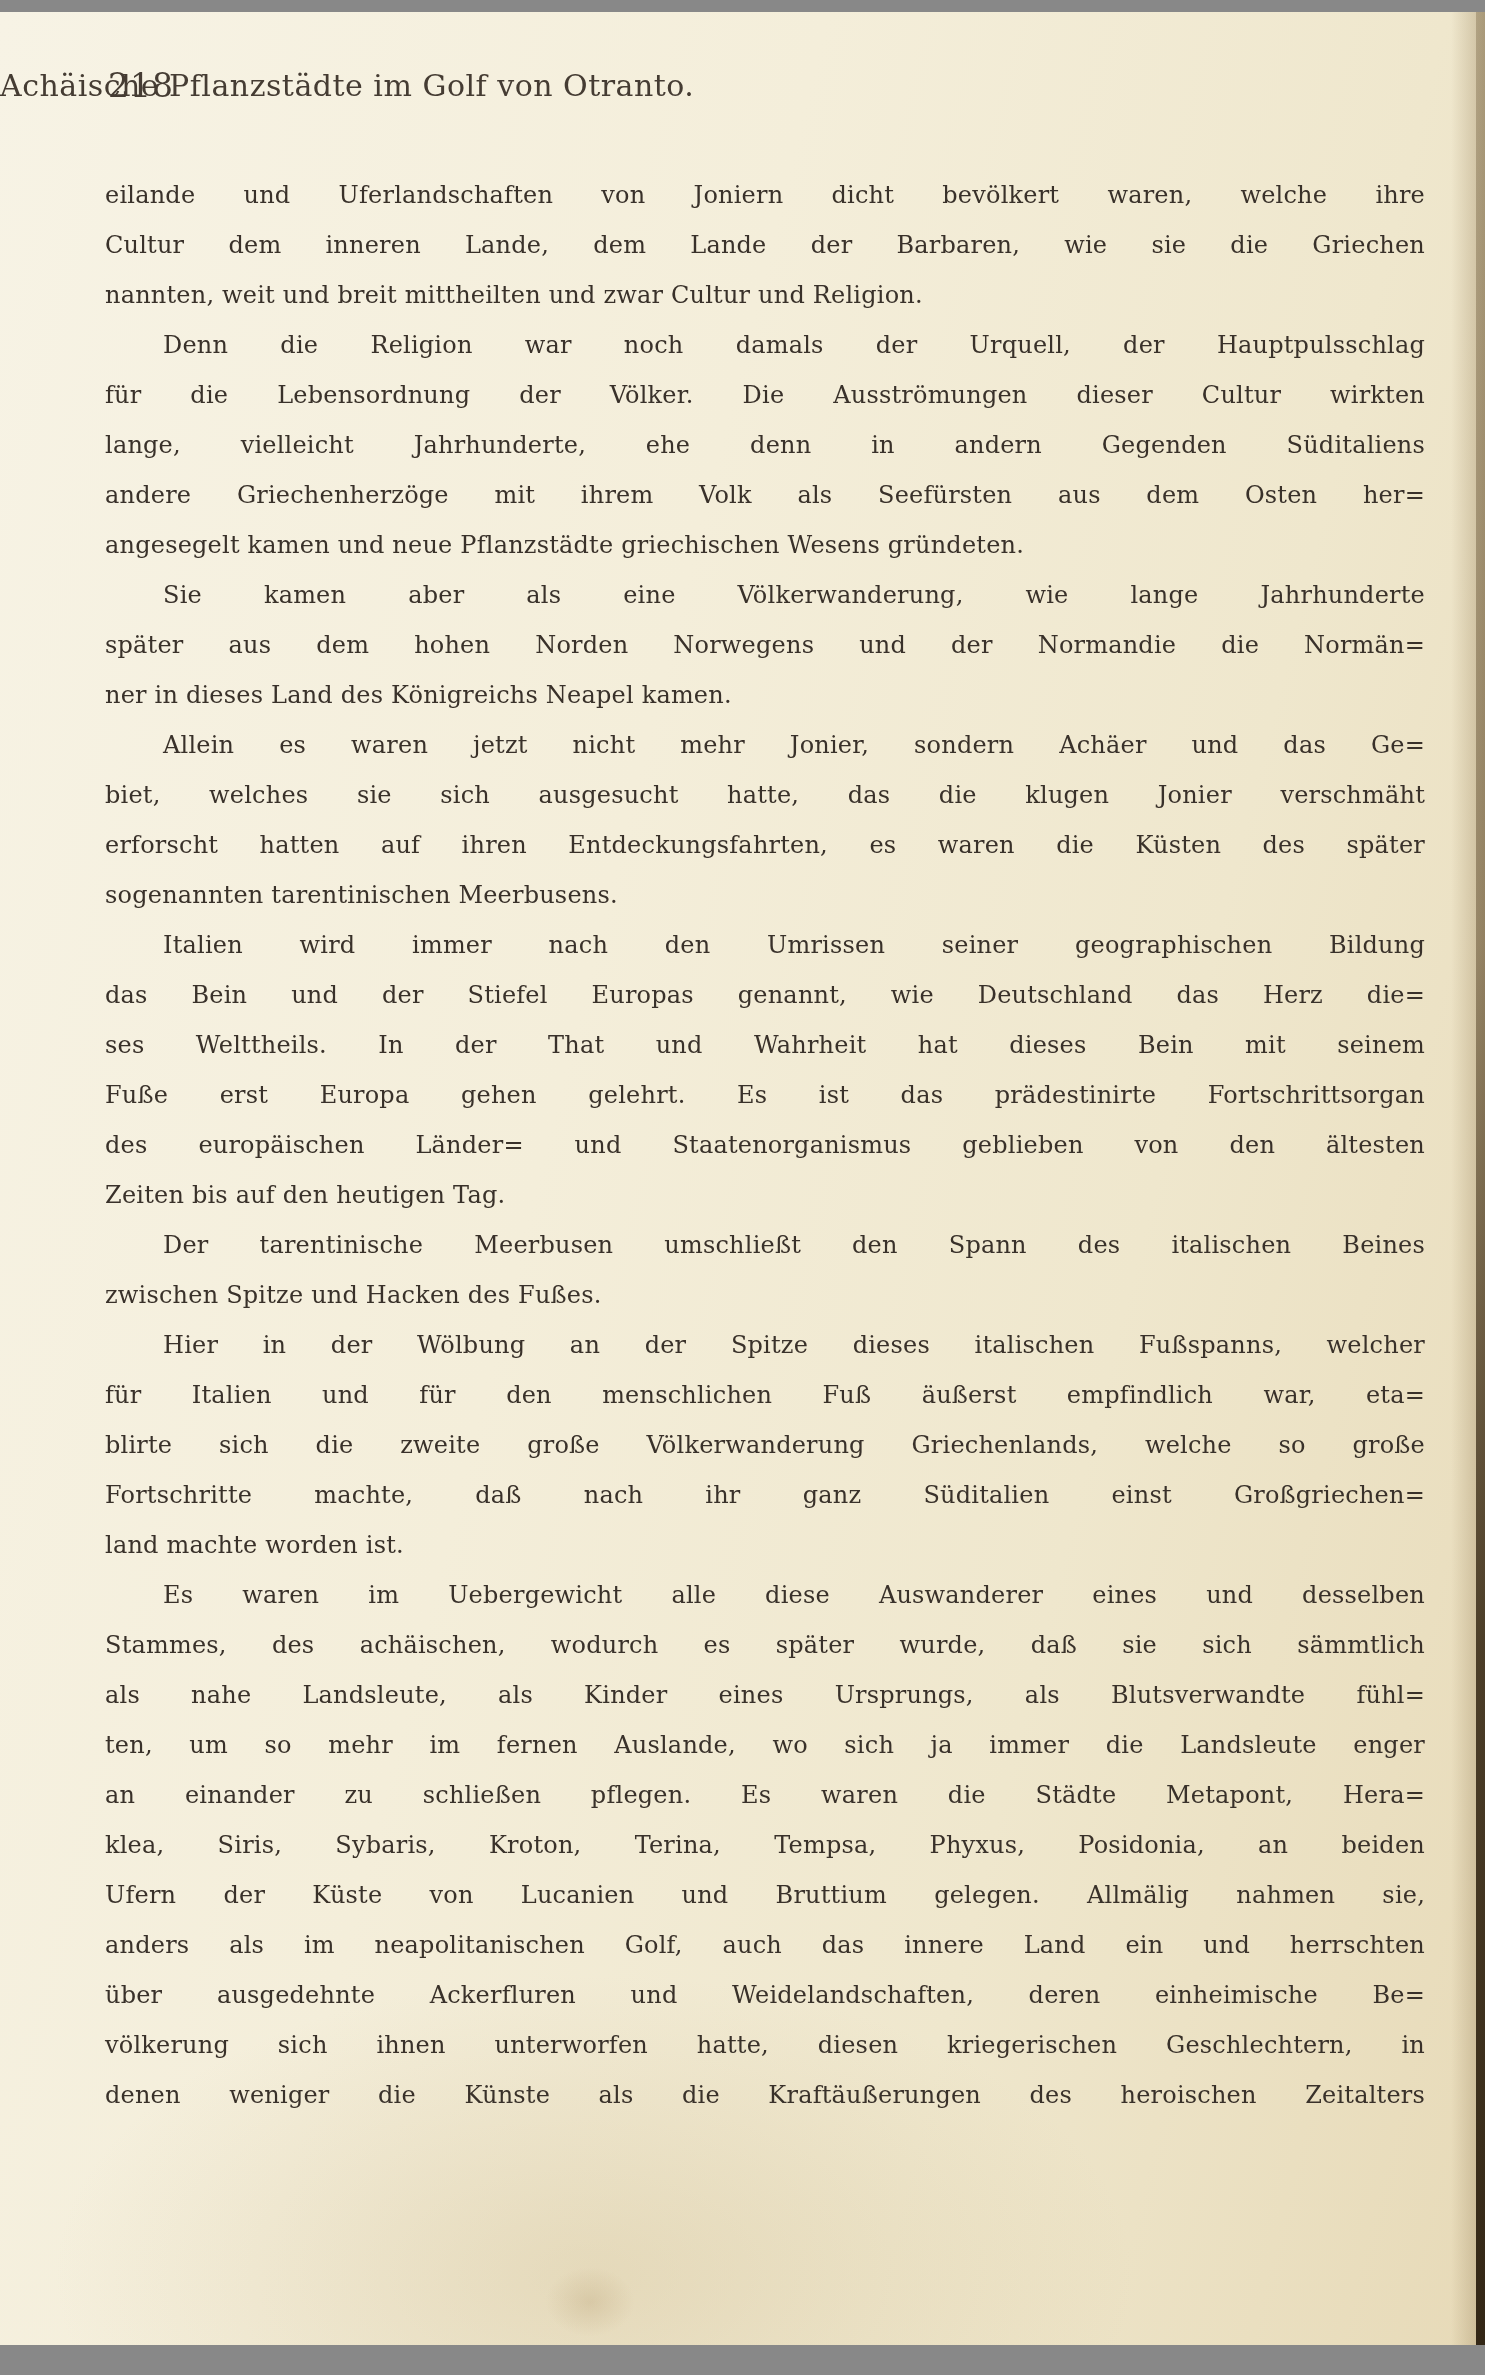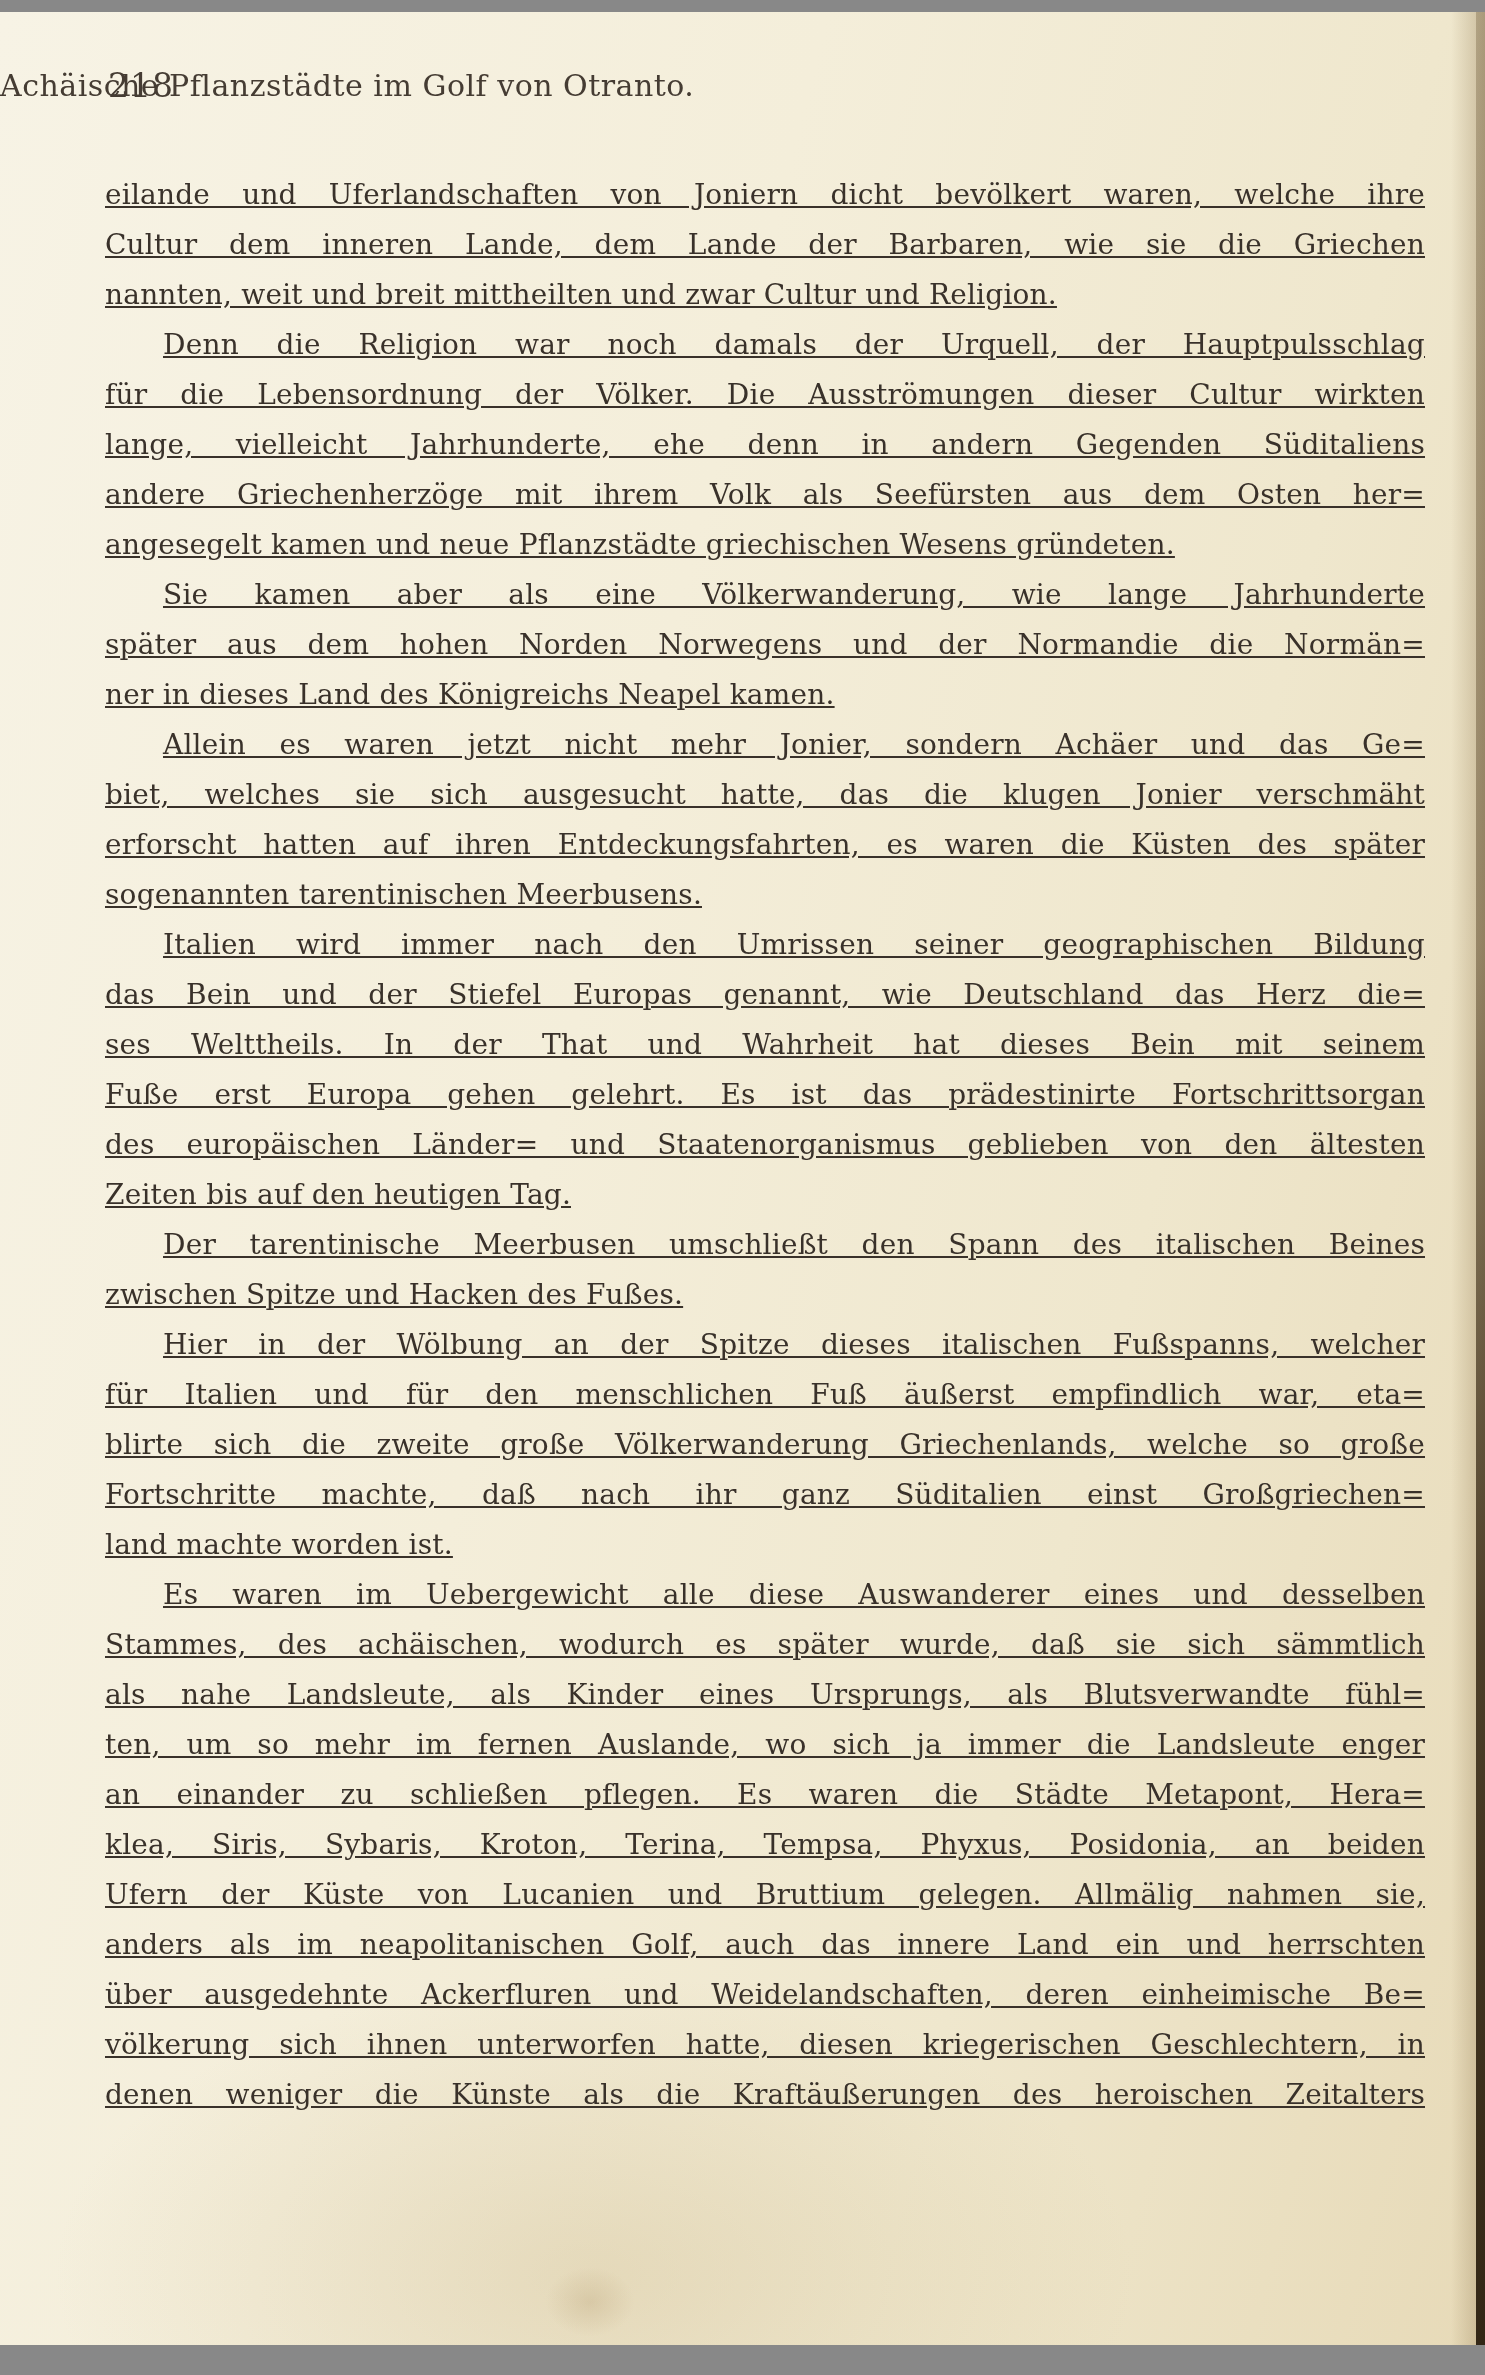--- a/index.html
+++ b/index.html
@@ -73,27 +73,26 @@
   }
   .page-text {
     position: absolute;
     top: 158px;
     left: 105px;
     width: 1320px;
   }
   .line {
     height: 50px;
     line-height: 50px;
-    font-size: 28px;
+    font-size: 24px;
     letter-spacing: 0.2px;
     text-align: justify;
     text-align-last: justify;
     text-justify: inter-word;
     white-space: normal;
-    text-decoration: underline;
   }
   .line.indent {
     text-indent: 58px;
   }
   .line.last {
     text-align-last: left;
   }
 </style>
 </head>
 <body>

